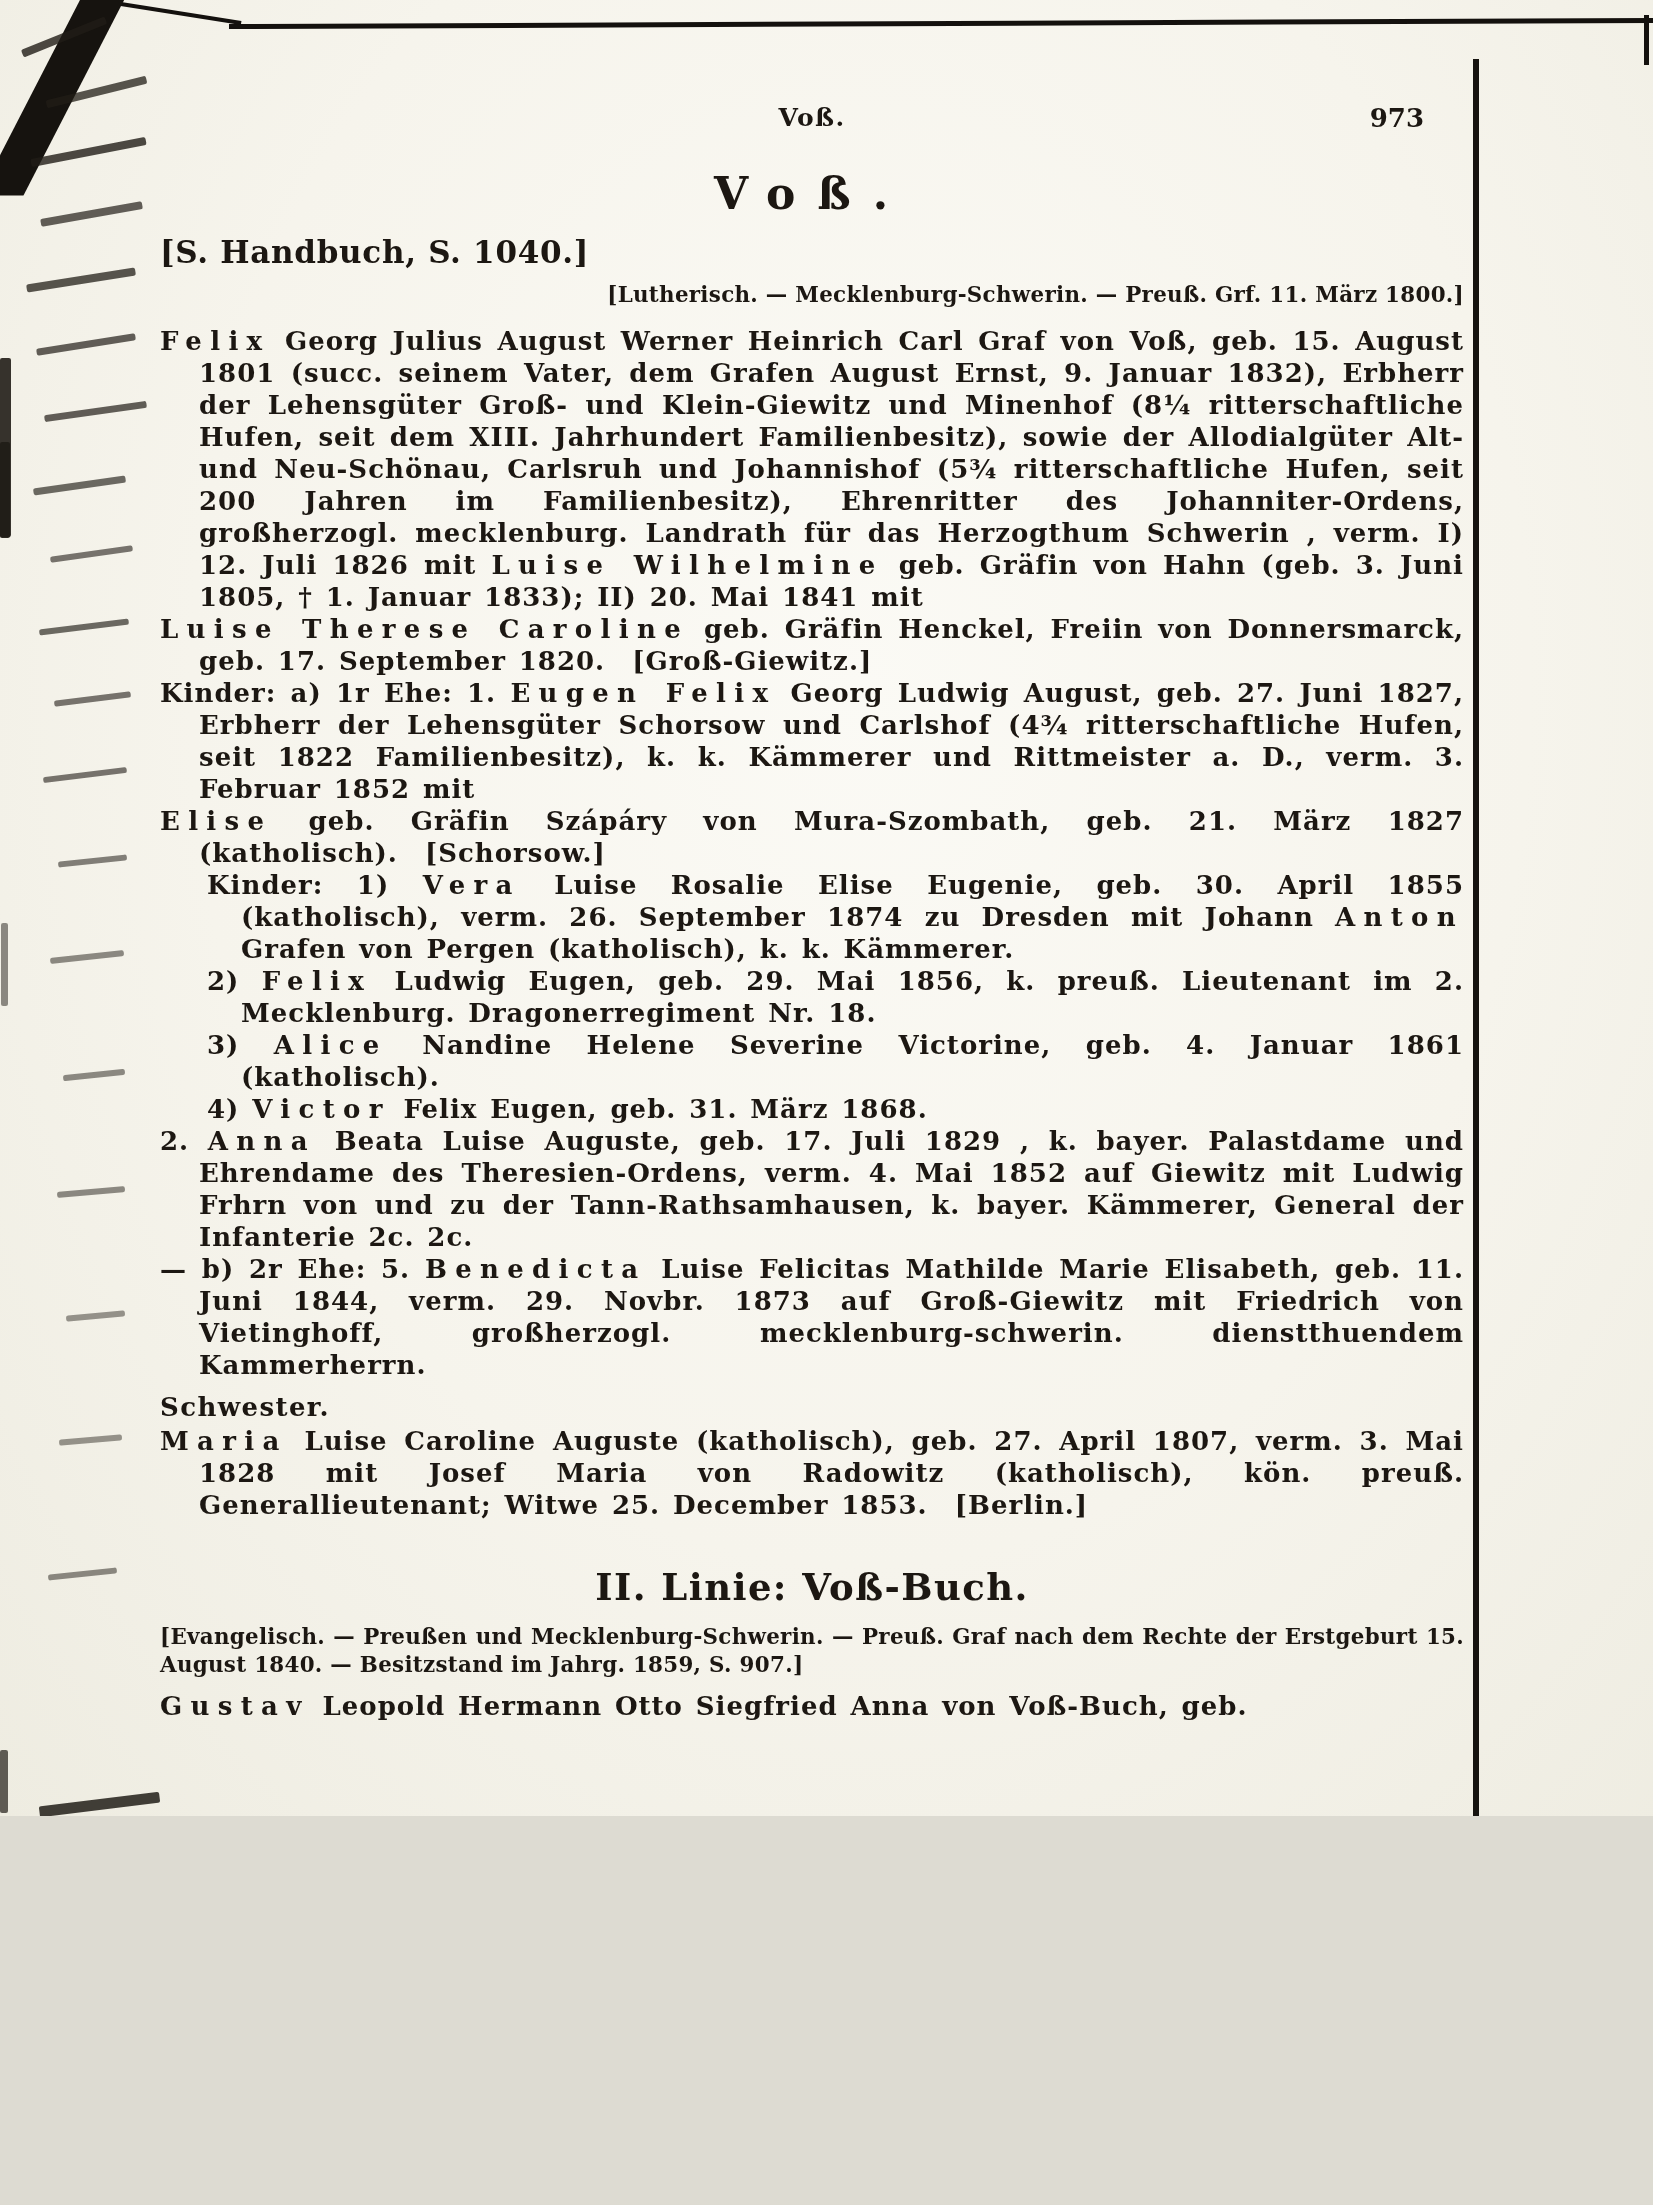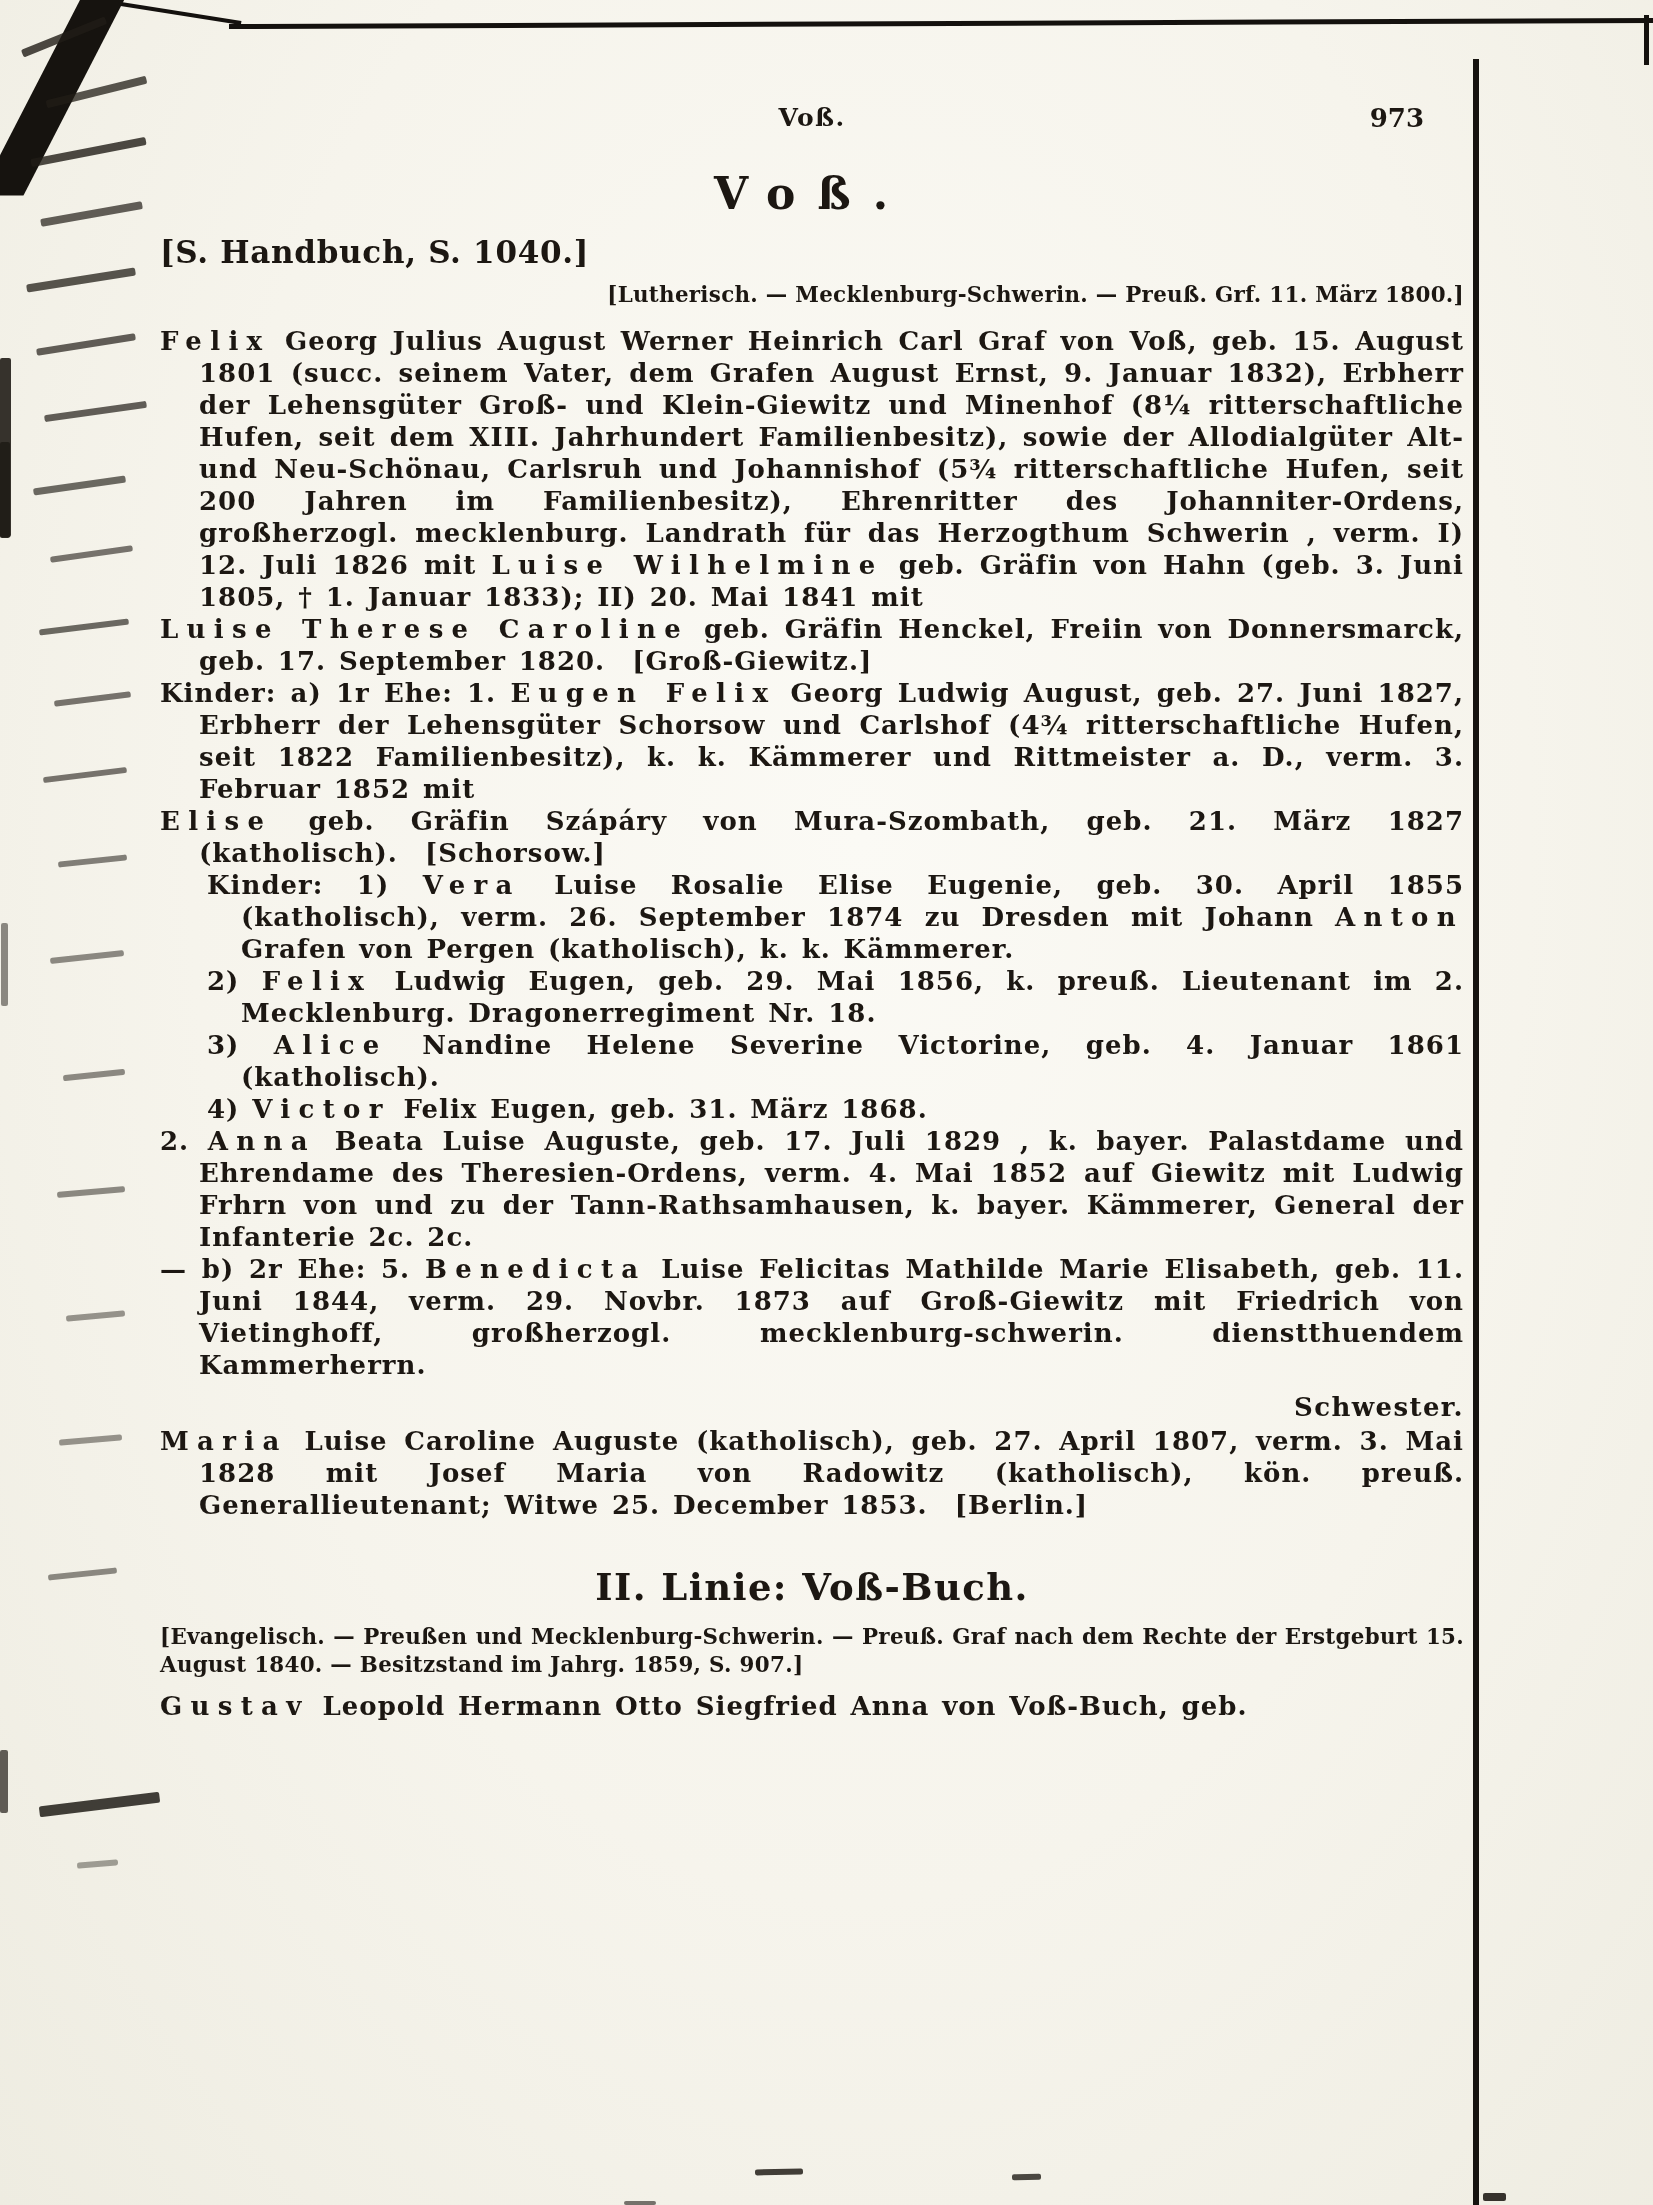--- a/index.html
+++ b/index.html
@@ -1,20 +1,20 @@
 <!DOCTYPE html>
 <html style="font-size:11px"><head>
 <meta charset="utf-8">
 <style>
   * { margin:0; padding:0; box-sizing:border-box; }
   html, body { width:1654px; height:2205px; }
   body { background:#dddbd2; font-family:"DejaVu Serif", serif; }
 
   .sheet {
-    position:relative; width:1654px; height:2205px; overflow:hidden;
+    position:relative; width:1654px; height:1816px; overflow:hidden;
     background: radial-gradient(ellipse at 52% 38%, #fbfaf5 0%, #f6f4ec 55%, #eeece1 100%);
     color:#1c1712;
   }
 
   
   .artifact { position:absolute; background:#14110e; }
   .top-rule   { left:229px; top:20.7px;  width:1425px; height:4.8px; transform:rotate(-0.25deg); }
   .top-rule-tail { left:101px; top:9.6px; width:141px; height:4.1px; transform:rotate(9deg); }
   .corner-tick { left:1644px; top:15px; width:4.8px; height:50px; }
   .right-rule { left:1473px; top:59px; width:5.5px; height:2146px; background:#16130f; }
@@ -30,21 +30,21 @@
   .head-row { position:relative; height:37px; }
   .running-header { text-align:center; font-size:25px; font-weight:700; letter-spacing:1.4px; }
   .page-number { position:absolute; right:40px; top:0; font-size:26px; font-weight:700; }
 
   .family-title { text-align:center; font-size:44px; font-weight:700; letter-spacing:0.5em; margin-top:27.6px; }
   .handbook-ref { text-align:left; font-size:31px; font-weight:700; margin-top:15px; letter-spacing:0.7px; }
 
   .blk { font-weight:700; }
   .t-heading1 { text-align:center; font-size:33px; margin-top:25px; margin-bottom:4.1px; letter-spacing:1.4px; }
   .t-heading1.linie2 { font-size:37px; margin-top:44px; margin-bottom:13.8px; }
-  .t-heading2 { text-align:right; font-size:26px; margin-top:11px; margin-bottom:2.8px; letter-spacing:1.4px; }
+  .t-heading2 { text-align:left; font-size:26px; margin-top:11px; margin-bottom:2.8px; letter-spacing:1.4px; }
   .t-bracket  { text-align:right; font-size:21.4px; margin-top:12.4px; margin-bottom:18px; letter-spacing:0.3px; }
   .t-bracket2 { text-align:justify; font-size:21.4px; line-height:28px; margin-bottom:11px; letter-spacing:0.3px; }
   .t-para { font-size:26px; line-height:32px; text-align:justify; letter-spacing:1px; word-spacing:2.8px; }
   .hang { padding-left:39px;  text-indent:-39px; }
   .sub  { padding-left:81px; text-indent:-34px; }
   .lead { margin-top:5.5px; }
   .sperr { letter-spacing:0.32em; }
 </style>
 </head>
 <body>

